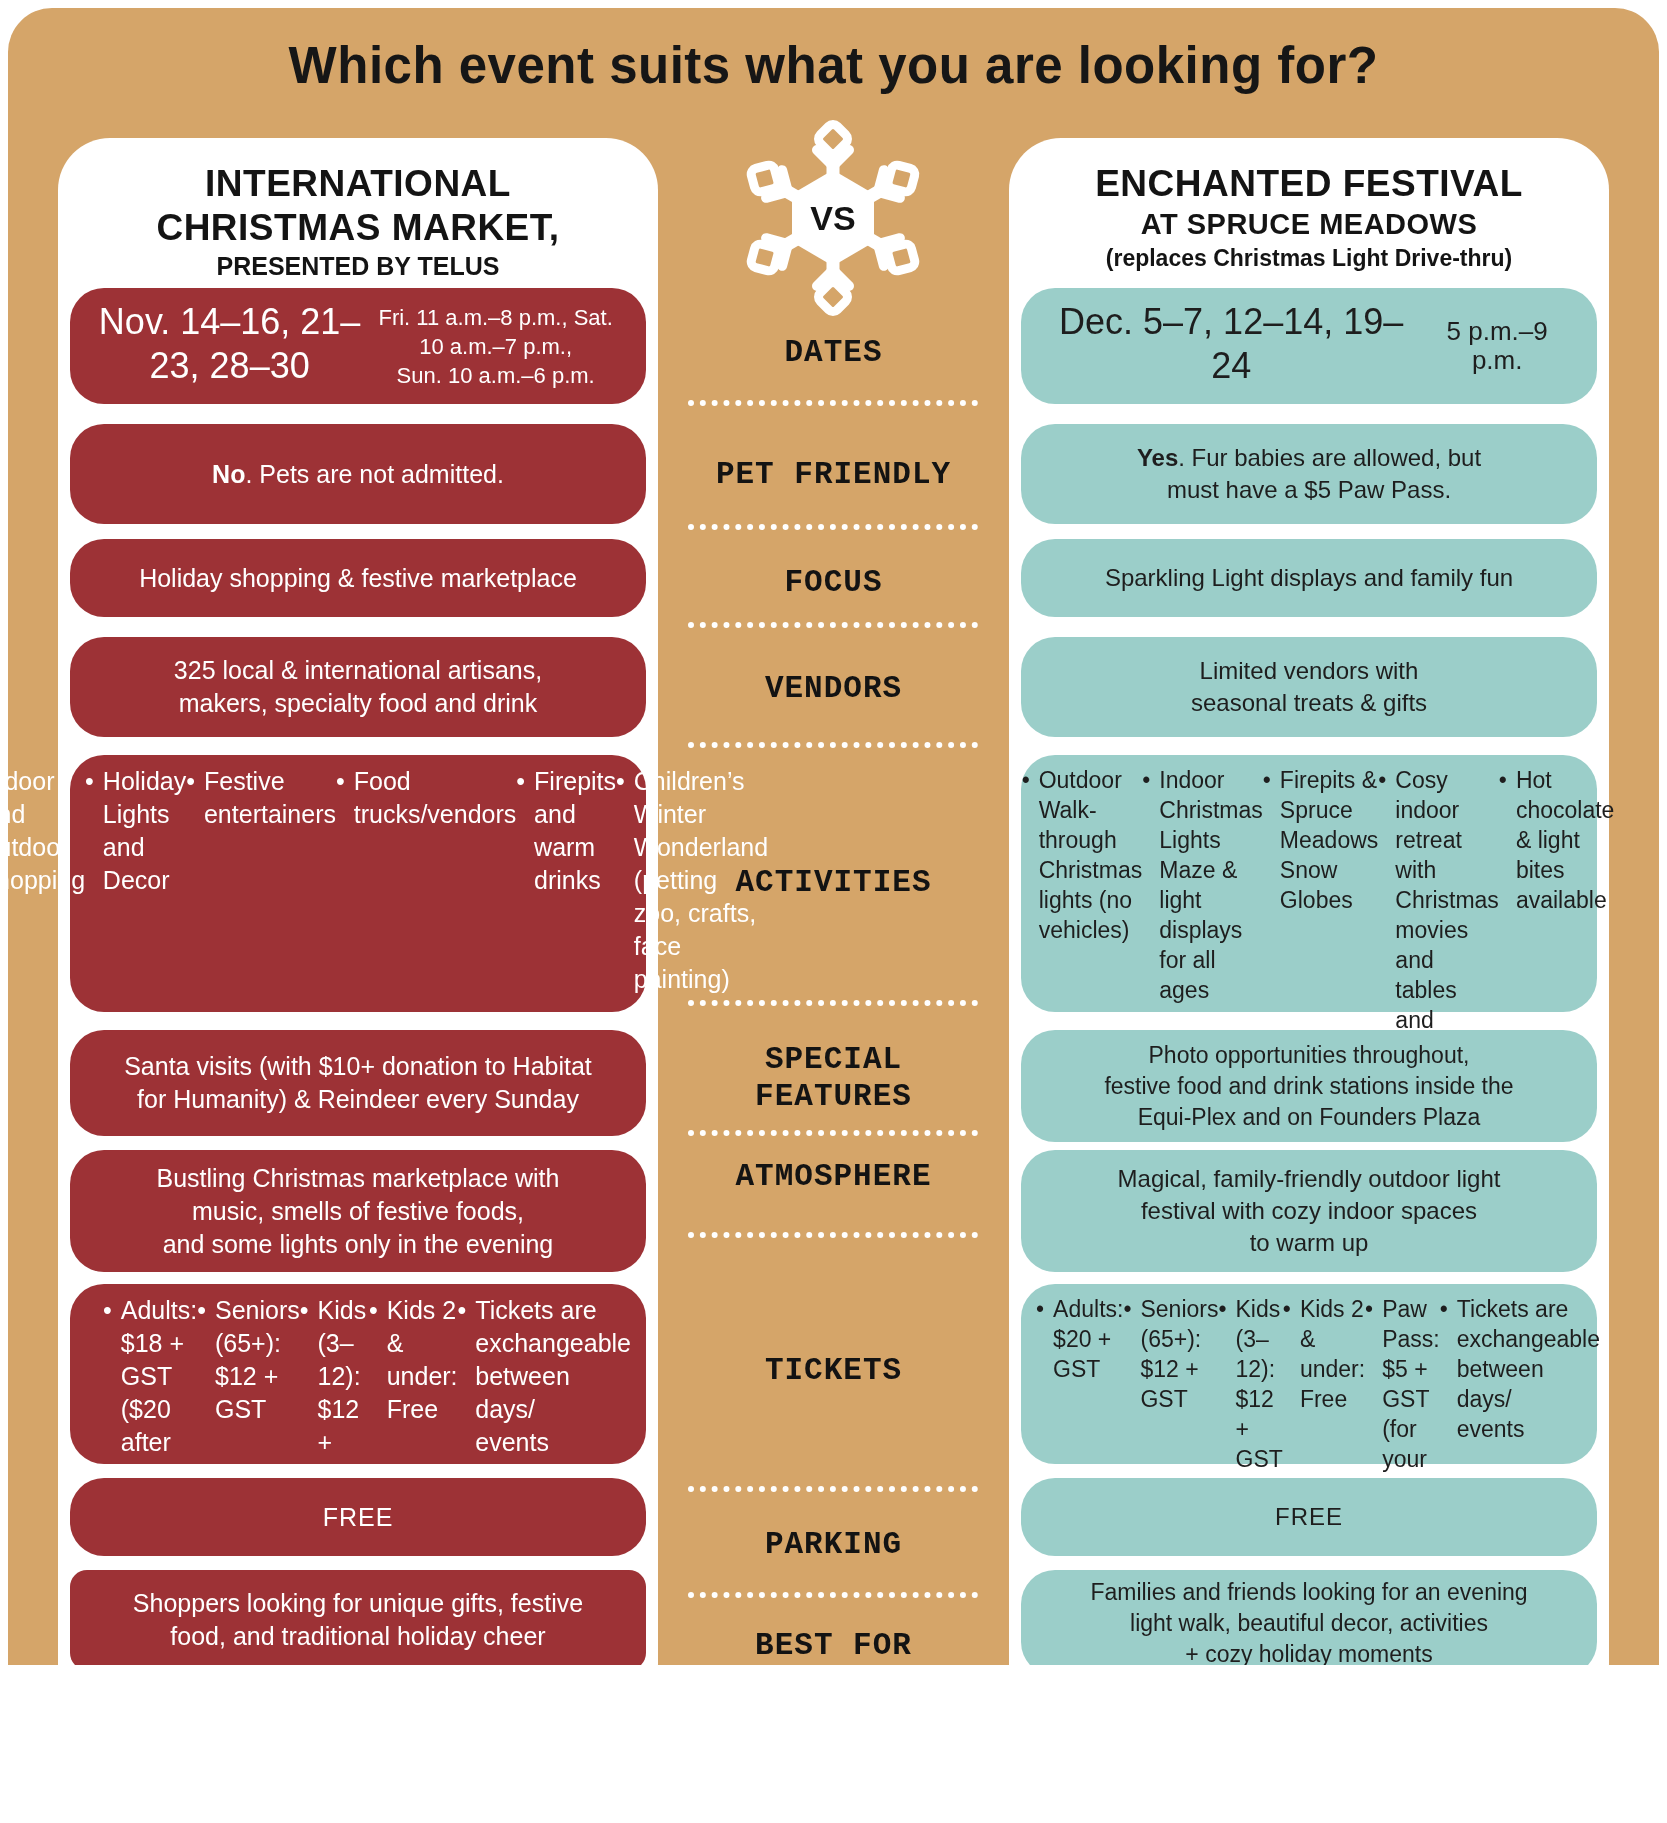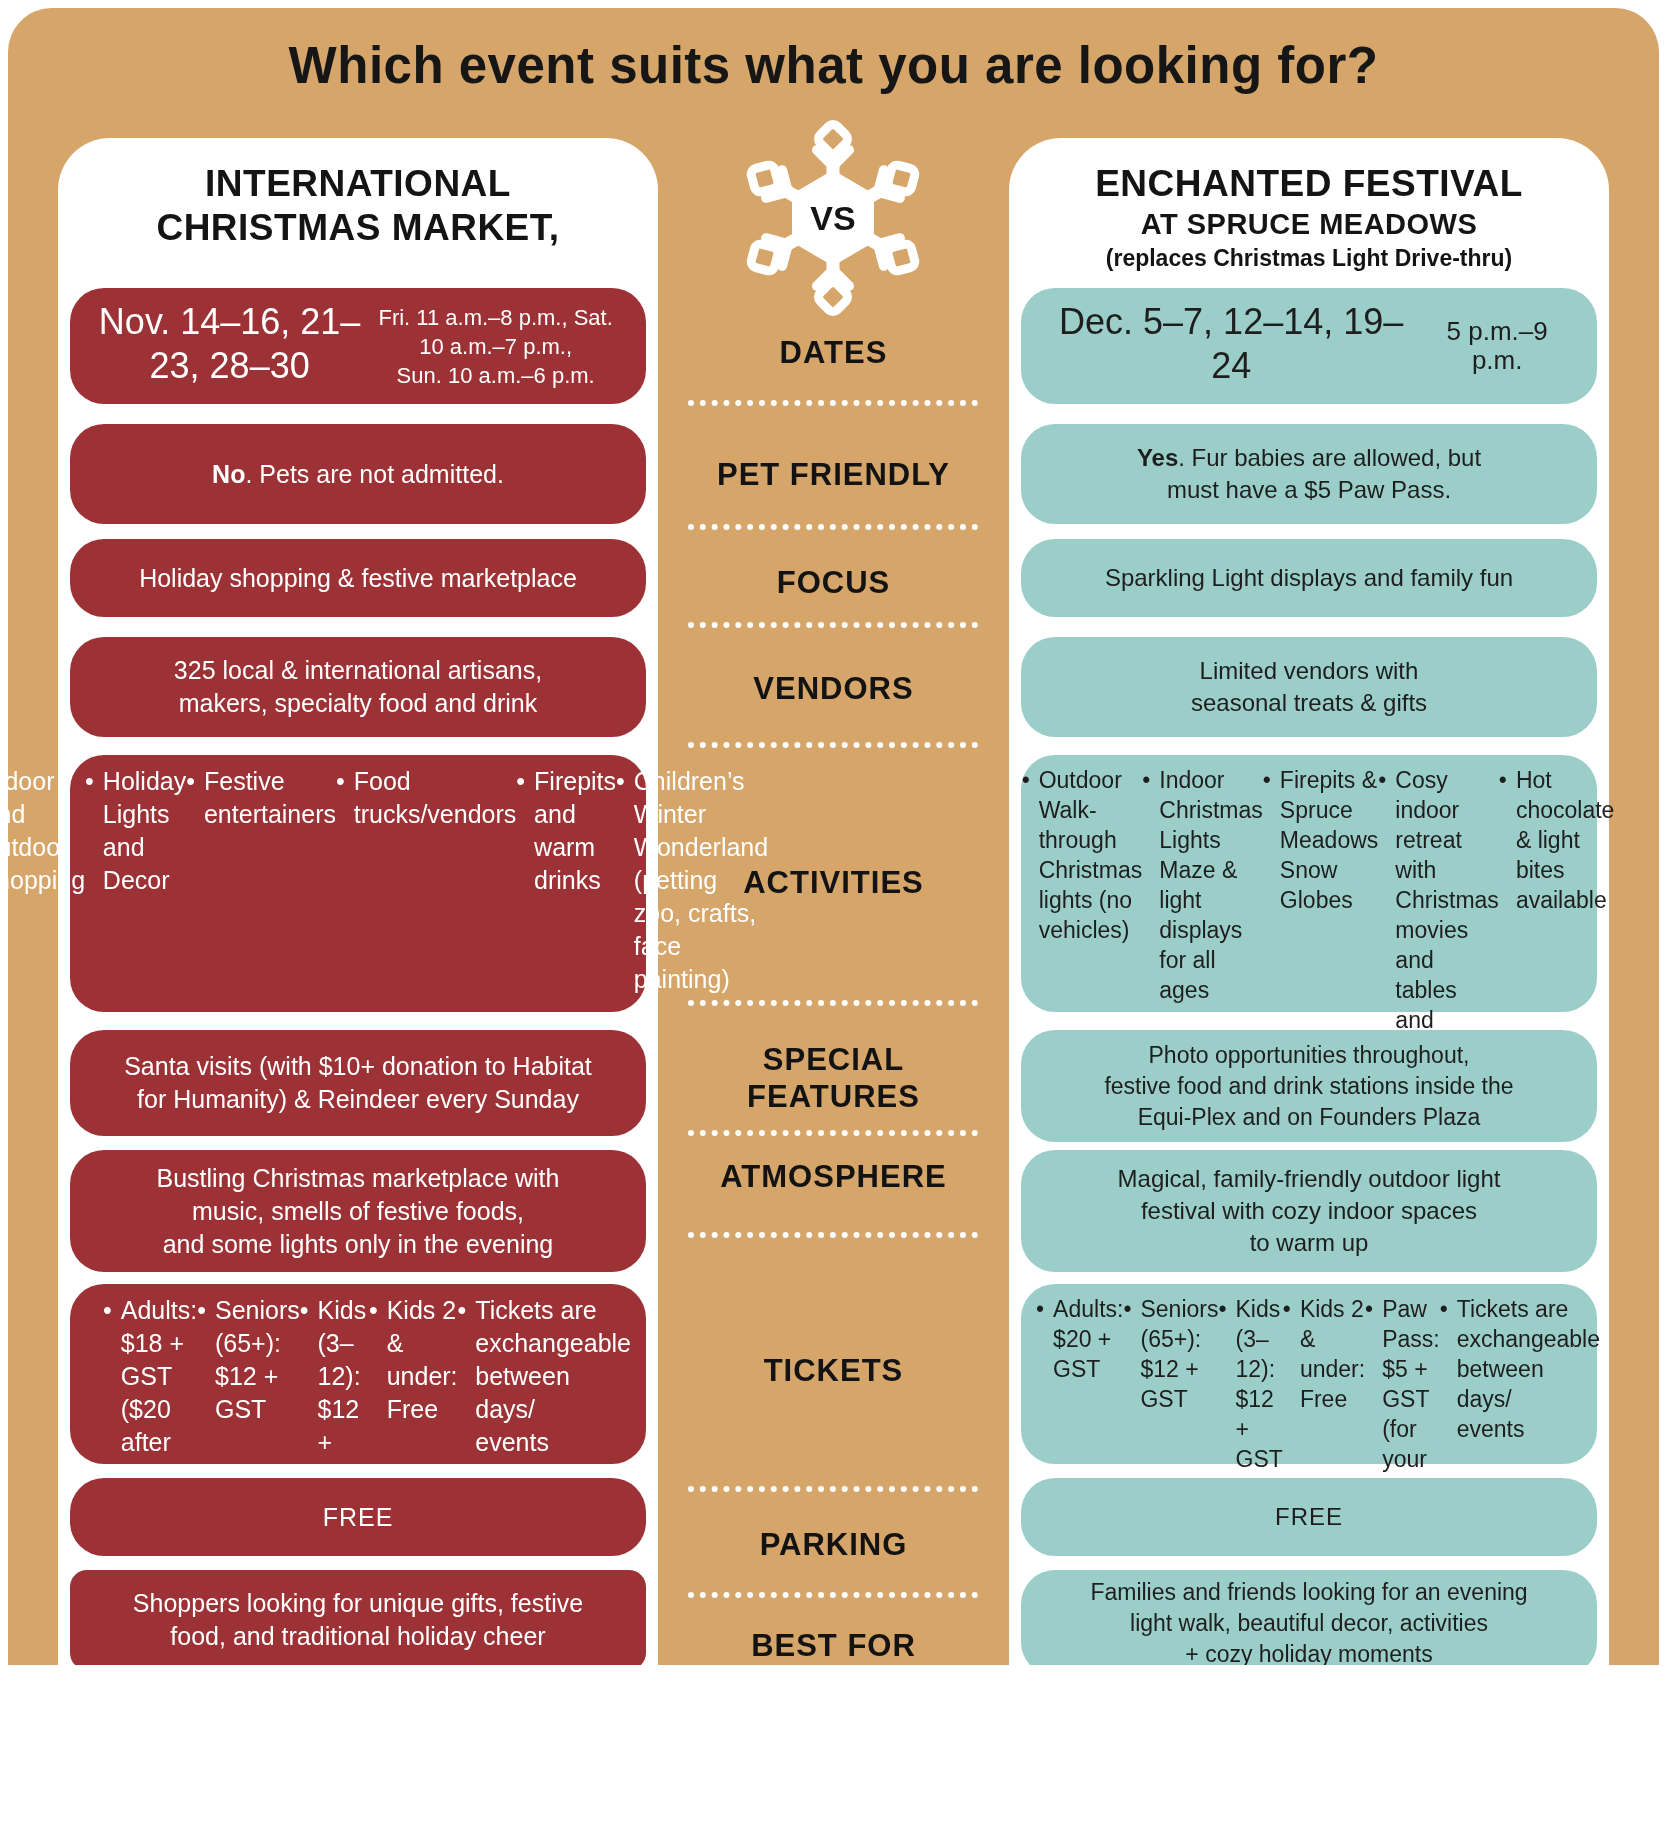--- a/index.html
+++ b/index.html
@@ -47,40 +47,41 @@
   .li{display:flex;gap:9px;align-items:flex-start;}
   .li .dot{flex:0 0 auto;}
   .li .litext{white-space:pre-line;}
   .box.red .li{font-size:25px;line-height:33px;}
   .box.teal .li{font-size:23px;line-height:30px;}
   .free{font-size:33px;letter-spacing:1px;}
   .mid-label{
     position:absolute;left:660px;width:347px;text-align:center;
     transform:translateY(-50%);
     font-size:31px;font-weight:bold;color:#131313;letter-spacing:1px;
-    white-space:pre-line;line-height:37px;
+    white-space:pre-line;line-height:37px;font-family:Liberation Mono, monospace;
   }
   .dotline{
     position:absolute;left:688px;width:290px;height:0;
     border-top:6px dotted #ffffff;
   }
   .vs-snowflake{position:absolute;left:733px;top:118px;}
 </style>
 </head>
 <body>
 
 <div class="canvas">
   <div class="bg"></div>
 
   <div class="page-title">Which event suits what you are looking for?</div>
 
   <div class="panel left"></div>
   <div class="event-header" style="left:58px;top:162px;">
     <div class="eh-l1">INTERNATIONAL</div>
     <div class="eh-l2">CHRISTMAS MARKET,</div>
+    <div class="eh-l3">PRESENTED BY TELUS</div>
   </div>
 
   <div class="box red" style="left:70px;top:288px;width:576px;height:116px;">
     <div class="dates-main">Nov. 14–16, 21–23, 28–30</div>
     <div class="dates-hours">Fri. 11 a.m.–8 p.m., Sat. 10 a.m.–7 p.m.,
 Sun. 10 a.m.–6 p.m.</div>
   </div>
 
   <div class="box red" style="left:70px;top:424px;width:576px;height:100px;">
     <div class="body"><b>No</b><span>. Pets are not admitted.</span></div>

